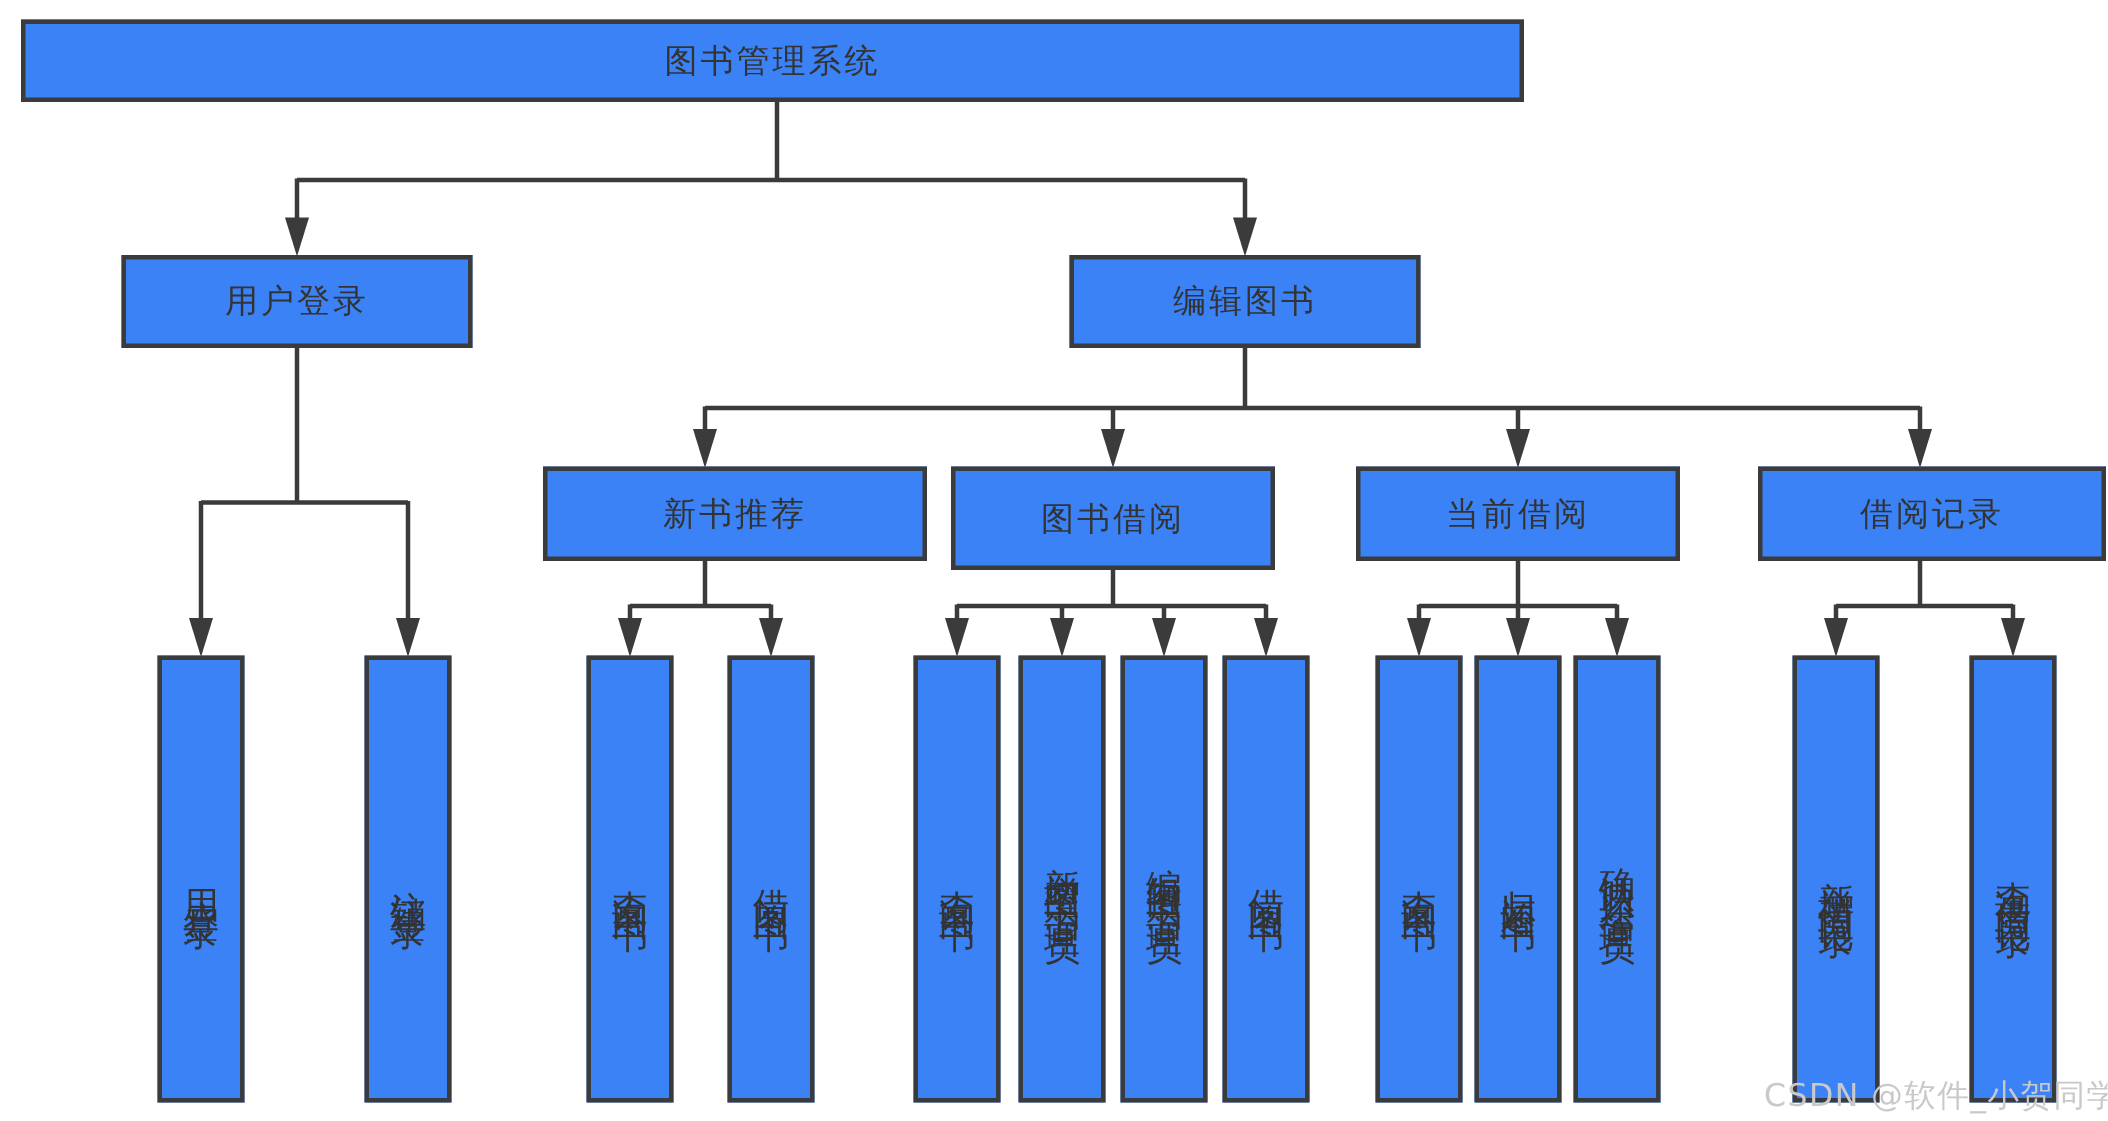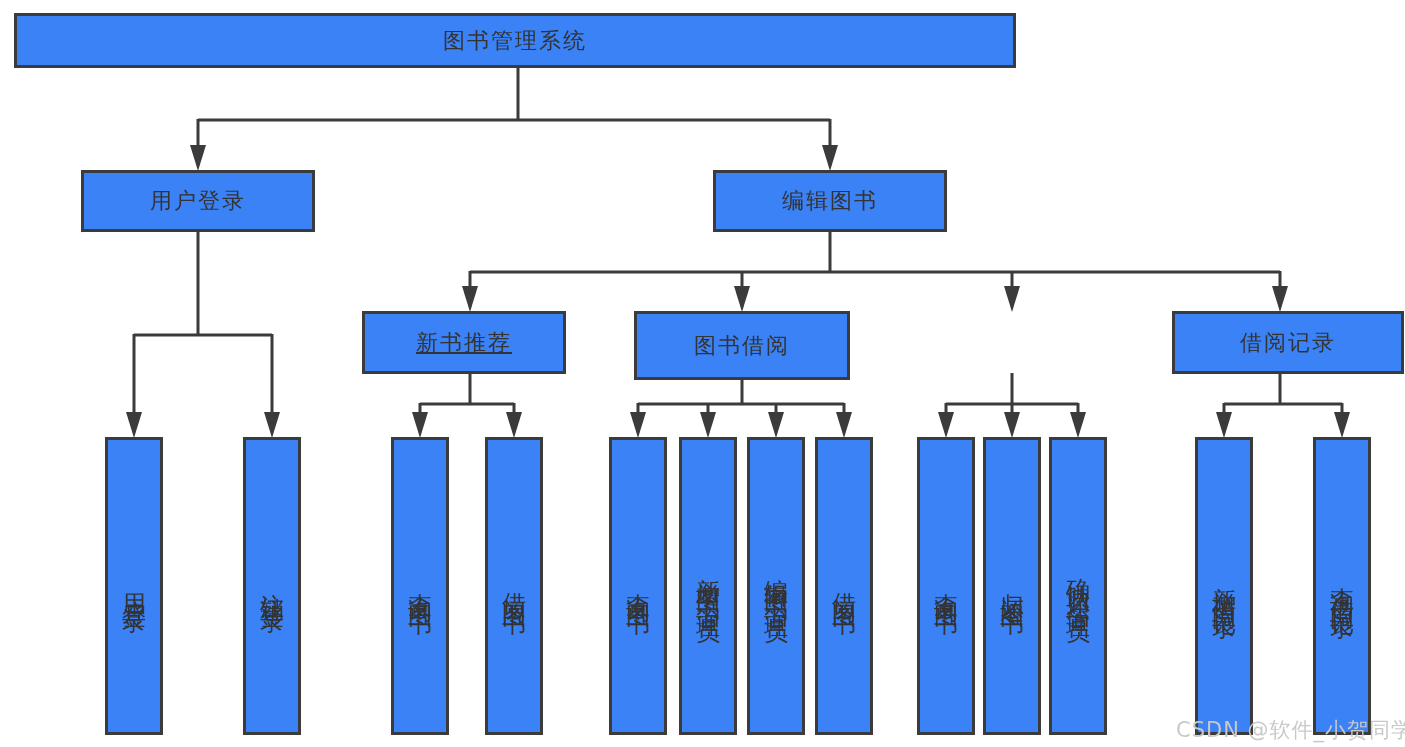--- a/index.html
+++ b/index.html
@@ -140,26 +140,29 @@
     <span class="hlabel">图书管理系统</span>
   </div>
 
   <div class="box" style="left:81px; top:170px; width:234px; height:62px;">
     <span class="hlabel">用户登录</span>
   </div>
   <div class="box" style="left:713px; top:170px; width:234px; height:62px;">
     <span class="hlabel">编辑图书</span>
   </div>
 
-  <div class="box" style="left:362px; top:311px; width:204px; height:63px;text-decoration:underline;">
+  <div class="box" style="left:362px; top:311px; width:256px; height:63px;">
     <span class="hlabel">新书推荐</span>
   </div>
   <div class="box" style="left:634px; top:311px; width:216px; height:69px;">
     <span class="hlabel">图书借阅</span>
   </div>
+  <div class="box" style="left:904px; top:311px; width:216px; height:63px;">
+    <span class="hlabel">当前借阅</span>
+  </div>
   <div class="box" style="left:1172px; top:311px; width:232px; height:63px;">
     <span class="hlabel">借阅记录</span>
   </div>
 
   <div class="box leaf" style="left:105px;">
     <span class="vtext">用户登录</span>
   </div>
   <div class="box leaf" style="left:243px;">
     <span class="vtext">注销登录</span>
   </div>

